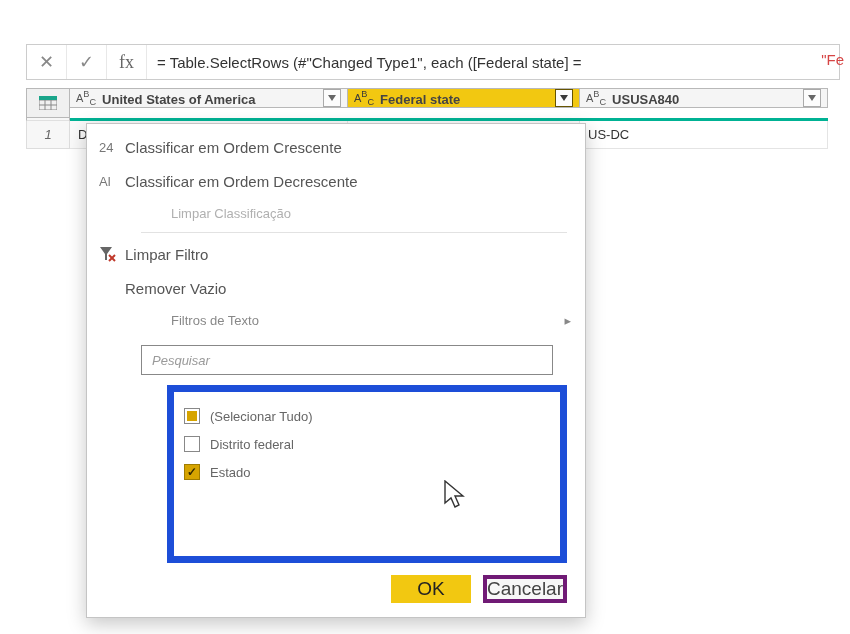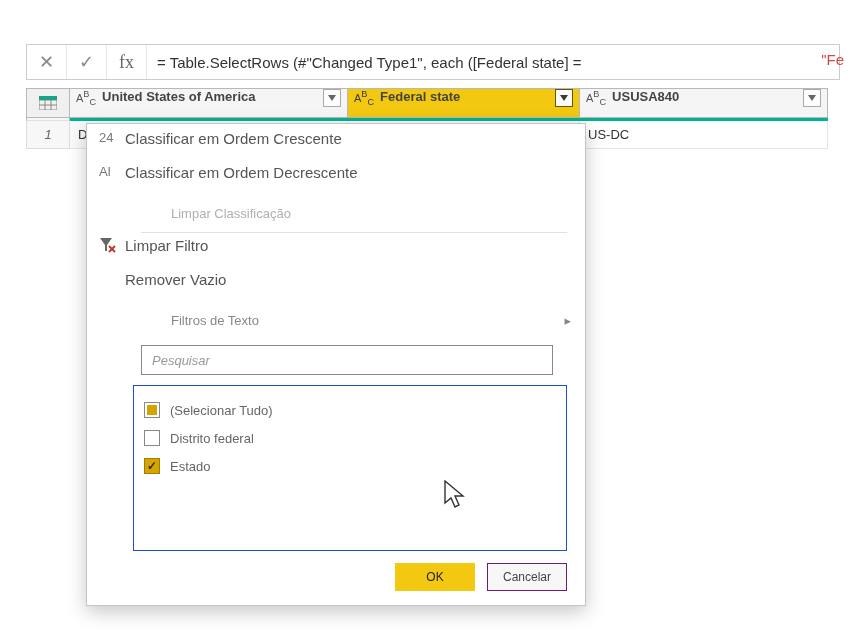--- a/index.html
+++ b/index.html
@@ -63,26 +63,26 @@
       width: 44px;
       height: 30px;
       border: 1px solid #b8b8b8;
       background: #f0f0f0;
       display: flex;
       align-items: center;
       justify-content: center;
     }
     .corner-cell svg { display: block; }
     .col-header {
-      height: 30px;
+      height: 20px;
       border: 1px solid #b8b8b8;
       border-left: none;
       background: #f5f5f5;
       display: flex;
-      align-items: flex-start;
+      align-items: flex-end;
       padding: 0 6px;
       position: relative;
     }
     .col-header.active {
       background: #f2c811;
     }
     .col-header .type-ind {
       font-family: "Segoe UI", sans-serif;
       font-size: 11px;
       color: #555;
@@ -152,21 +152,21 @@
       top: 123px;
       left: 86px;
       width: 500px;
       background: #fff;
       border: 1px solid #c4c4c4;
       box-shadow: 0 6px 18px rgba(0,0,0,0.22);
       padding: 6px 0 12px;
     }
     .menu-item {
       display: flex;
-      align-items: flex-start;
+      align-items: center;
       height: 34px;
       padding: 0 20px 0 12px;
       color: #555;
       font-size: 15px;
     }
     .mi-icon {
       width: 26px;
       display: flex;
       justify-content: flex-start;
       color: #777;
@@ -193,22 +193,22 @@
       height: 30px;
       border: 1px solid #888;
       padding: 12px 10px;
       display: flex;
       align-items: center;
       color: #9a9a9a;
       font-style: italic;
       font-size: 13px;
     }
     .check-list {
-      margin: 0 18px 0 46px;
-      border: 1px solid #1d4ed8;
+      margin: 0 18px 0 80px;
+      border: 7px solid #1d4ed8;
       padding: 10px 10px 70px;
     }
     .check-item {
       display: flex;
       align-items: center;
       height: 28px;
       font-size: 13px;
       color: #666;
     }
     .cbox {
@@ -237,26 +237,26 @@
     }
     .menu-footer {
       display: flex;
       justify-content: flex-end;
       gap: 12px;
       padding: 12px 18px 2px;
     }
     .btn {
       min-width: 80px;
       height: 28px;
-      border: 1px solid #701a75;
+      border: 4px solid #701a75;
       background: #f7f7f7;
       display: flex;
       align-items: center;
       justify-content: center;
-      font-size: 12px;
+      font-size: 19px;
       color: #444;
     }
     .btn.primary {
       background: #f2c811;
       border-color: #f2c811;
       color: #222;
     }
     .cursor {
       position: absolute;
       top: 480px;

